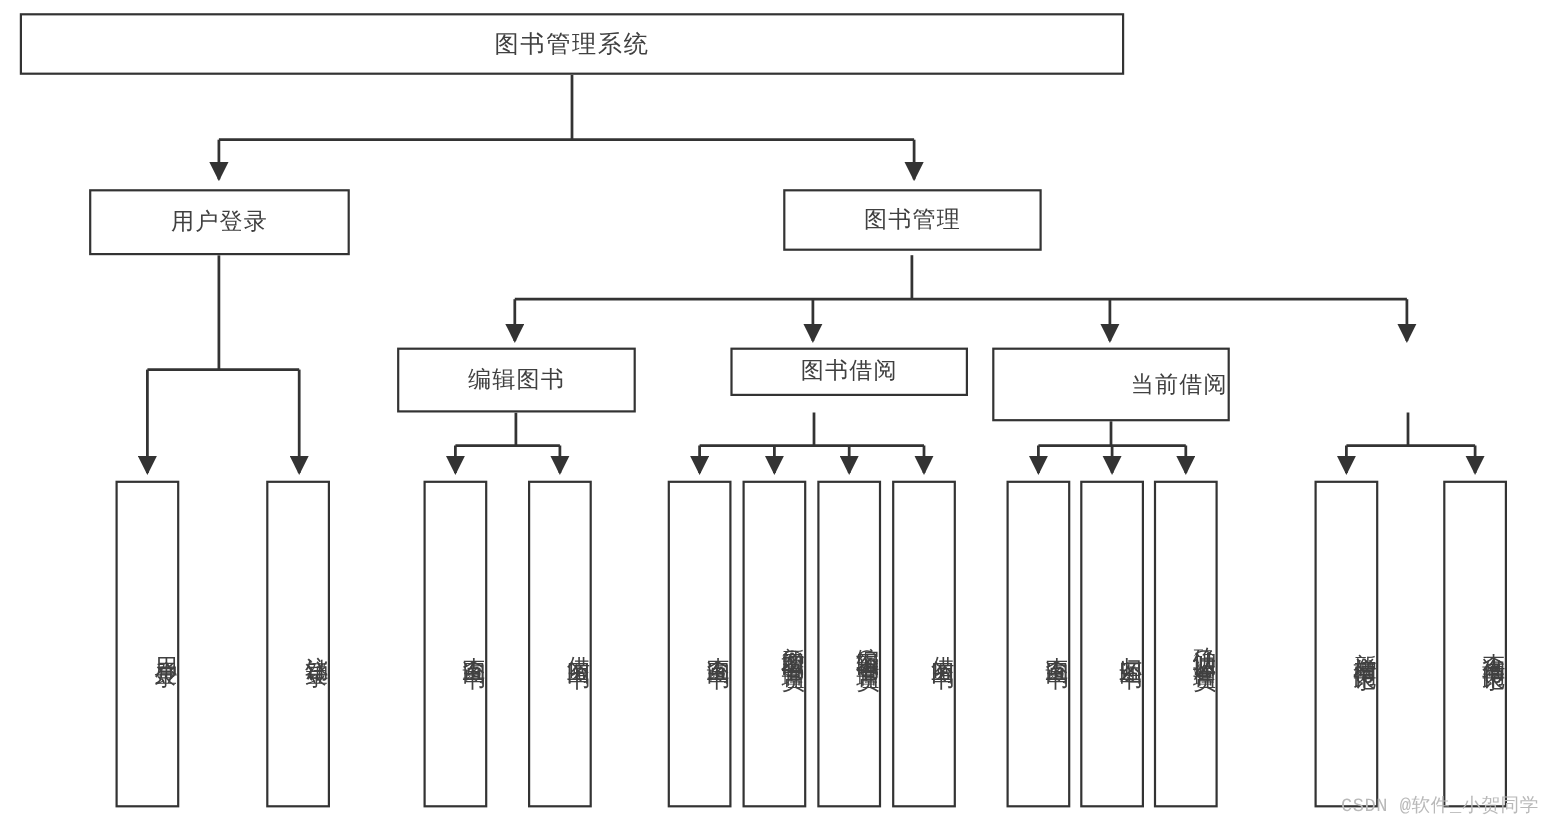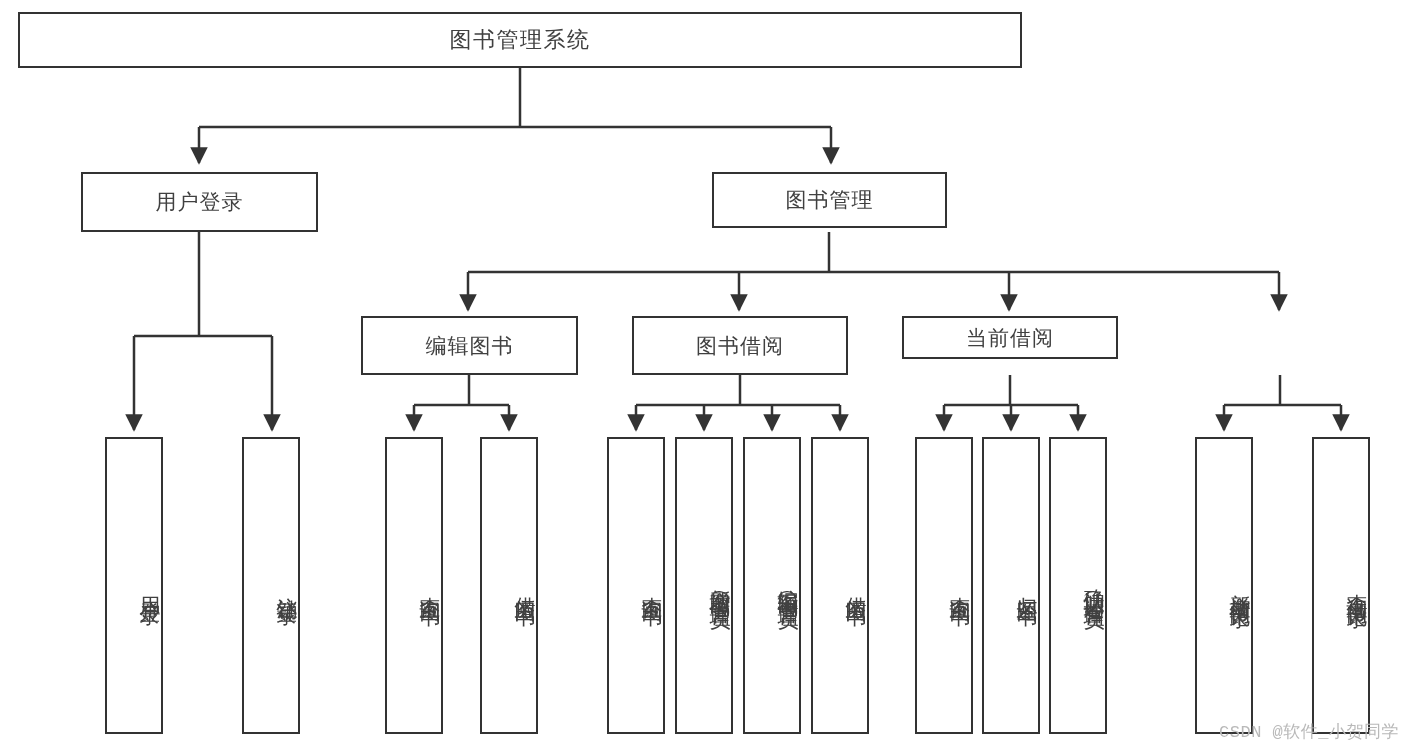--- a/index.html
+++ b/index.html
@@ -127,25 +127,25 @@
   </div>
 
   <div class="node horiz" style="left:712px; top:172px; width:235px; height:56px;">
     <span>图书管理</span>
   </div>
 
   <div class="node horiz" style="left:361px; top:316px; width:217px; height:59px;">
     <span>编辑图书</span>
   </div>
 
-  <div class="node horiz" style="left:632px; top:316px; width:216px; height:59px;">
+  <div class="node horiz" style="left:664px; top:316px; width:216px; height:44px;">
     <span>图书借阅</span>
   </div>
 
-  <div class="node horiz" style="left:902px; top:316px; width:216px; height:43px;">
+  <div class="node horiz" style="left:902px; top:316px; width:216px; height:67px;justify-content:flex-end;">
     <span>当前借阅</span>
   </div>
 
 
   <div class="node vert" style="left:105px; top:437px; width:58px; height:297px;">
     <span>用户登录</span>
   </div>
 
   <div class="node vert" style="left:242px; top:437px; width:58px; height:297px;">
     <span>注销登录</span>

